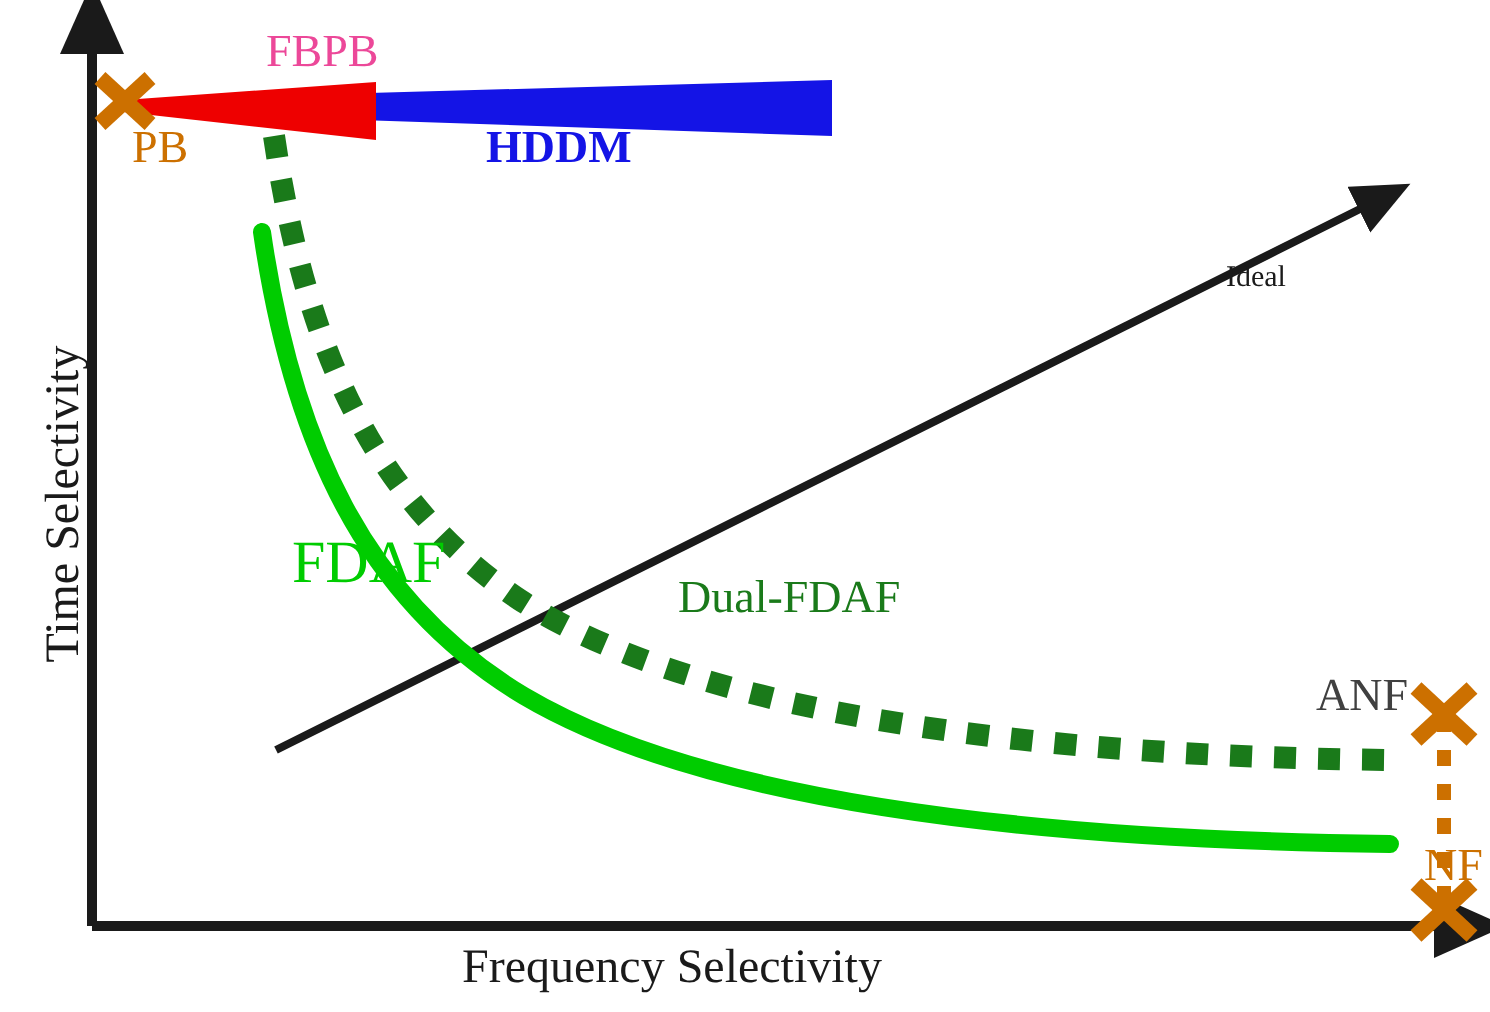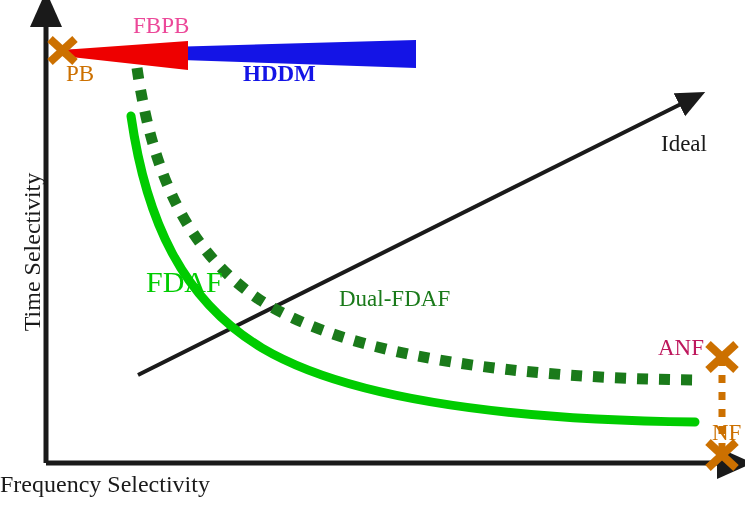--- a/index.html
+++ b/index.html
@@ -25,20 +25,21 @@
   .lbl {
     position: absolute;
     white-space: nowrap;
     font-family: "Liberation Serif", "DejaVu Serif", serif;
     line-height: 1;
   }
   #lbl-xaxis {
     left: 0;
     top: 472px;
     width: 672px;
+    text-align: center;
     font-size: 24px;
     color: #1a1a1a;
   }
   #lbl-yaxis {
     left: -88px;
     top: 240px;
     width: 240px;
     text-align: center;
     font-size: 24px;
     color: #1a1a1a;
@@ -73,29 +74,28 @@
   }
   #lbl-dualfdaf {
     left: 339px;
     top: 287px;
     font-size: 23px;
     color: #1a7a1a;
   }
   #lbl-ideal {
     left: 613px;
     top: 132px;
-    font-size: 23px;
+    font-size: 15px;
     color: #1a1a1a;
-    margin-left: 48px;
   }
   #lbl-anf {
     left: 658px;
     top: 336px;
     font-size: 23px;
-    color: #be185d;
+    color: #404040;
   }
   #lbl-nf {
     left: 672px;
     top: 421px;
     font-size: 23px;
     color: #cc7000;
     margin-left: 40px;
   }
 </style>
 </head>

